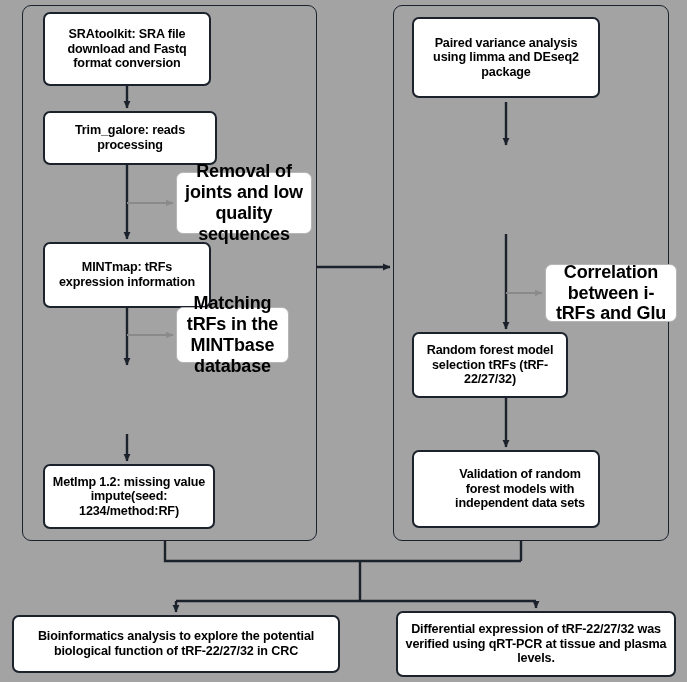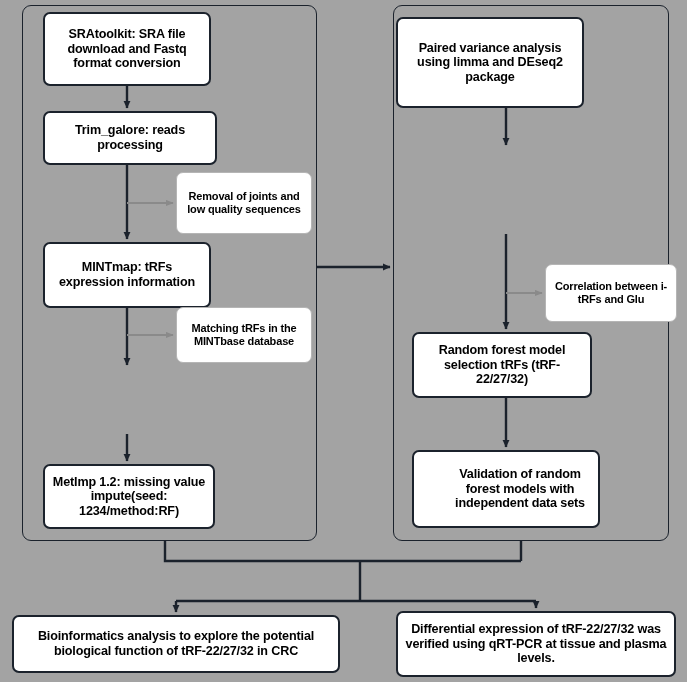--- a/index.html
+++ b/index.html
@@ -36,21 +36,21 @@
   }
   .node.primary {
     border: 2.2px solid #1b222c;
     border-radius: 7px;
     font-size: 12.6px;
     letter-spacing: -0.15px;
   }
   .node.aux {
     border: 1.6px solid #b5b5b5;
     border-radius: 7px;
-    font-size: 11px;
+    font-size: 18px;
     letter-spacing: -0.15px;
   }
   .node.wide {
     font-size: 12.6px;
   }
   .node span {
     display: block;
     padding: 0 6px;
   }
   .panel {
@@ -123,39 +123,39 @@
   </div>
 
   <div class="node aux" style="left:176px; top:172px; width:136px; height:62px;">
     <span>Removal of joints and low quality sequences</span>
   </div>
 
   <div class="node primary" style="left:43px; top:242px; width:168px; height:66px;">
     <span>MINTmap: tRFs expression information</span>
   </div>
 
-  <div class="node aux" style="left:176px; top:307px; width:136px; height:56px;">
+  <div class="node aux" style="left:176px; top:307px; width:113px; height:56px;">
     <span>Matching tRFs in the MINTbase database</span>
   </div>
 
 
   <div class="node primary" style="left:43px; top:464px; width:172px; height:65px;">
     <span>MetImp 1.2: missing value impute(seed: 1234/method:RF)</span>
   </div>
 
-  <div class="node primary" style="left:396px; top:17px; width:188px; height:91px;">
+  <div class="node primary" style="left:412px; top:17px; width:188px; height:81px;">
     <span>Paired variance analysis using limma and DEseq2 package</span>
   </div>
 
 
   <div class="node aux" style="left:545px; top:264px; width:132px; height:58px;">
     <span>Correlation between i-tRFs and Glu</span>
   </div>
 
-  <div class="node primary" style="left:412px; top:332px; width:180px; height:66px;">
+  <div class="node primary" style="left:412px; top:332px; width:156px; height:66px;">
     <span>Random forest model selection tRFs  (tRF-22/27/32)</span>
   </div>
 
   <div class="node primary" style="left:412px; top:450px; width:188px; height:78px;padding-left:28px;">
     <span>Validation of random forest models with independent data sets</span>
   </div>
 
   <div class="node primary wide" style="left:12px; top:615px; width:328px; height:58px;">
     <span>Bioinformatics analysis to explore the potential biological function of tRF-22/27/32 in CRC</span>
   </div>

